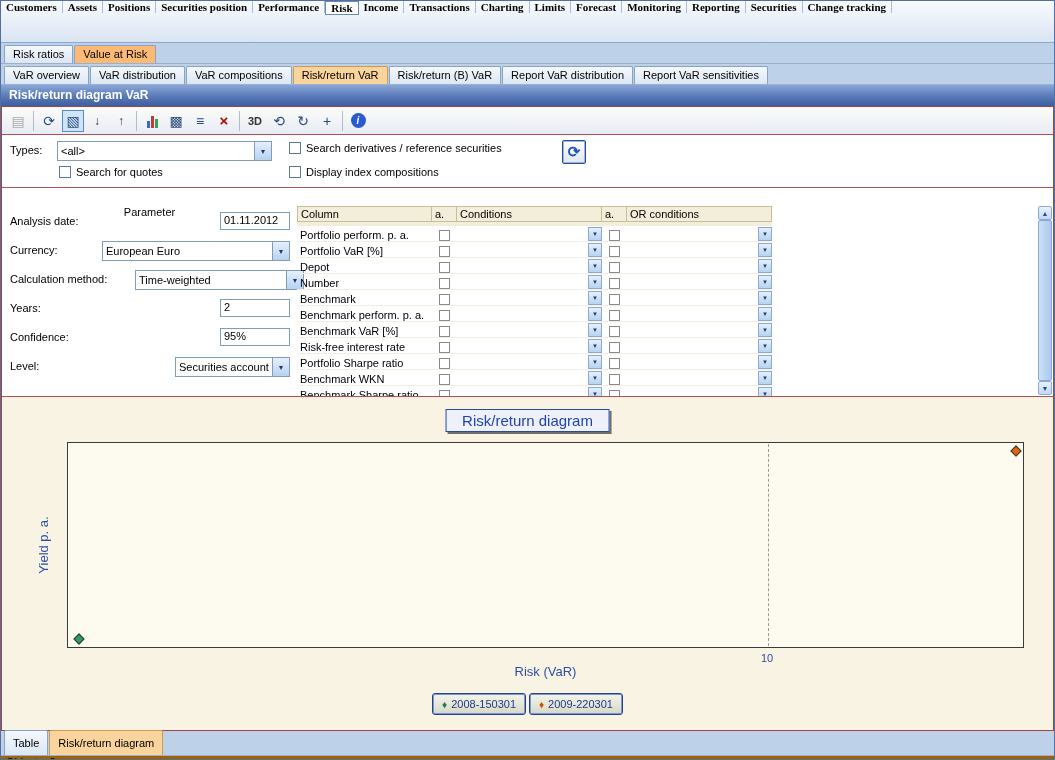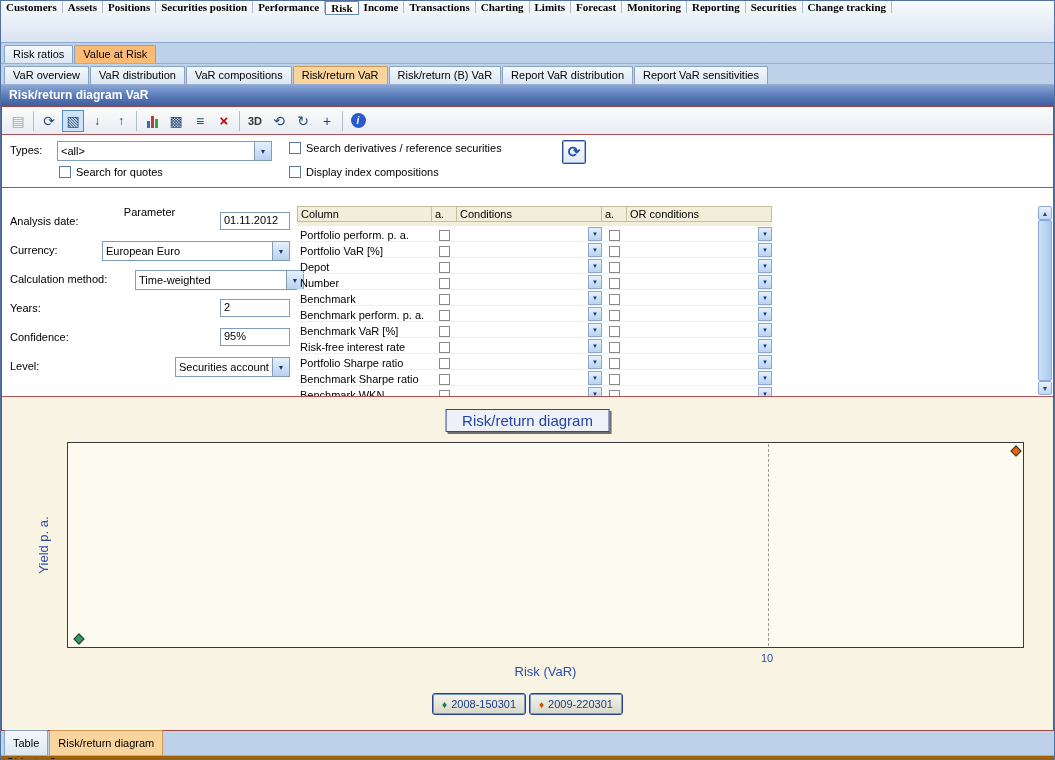--- a/index.html
+++ b/index.html
@@ -388,38 +388,38 @@
               </span>
             <span class="fa">
                 <span class="fcbox"></span>
               </span>
             <span class="fdrop">
                 <span class="dfield"></span>
                 <span class="dbtn">▼</span>
               </span>
           </div>
           <div class="frow">
+            <span class="fname">Benchmark WKN</span>
+            <span class="fa">
+                <span class="fcbox"></span>
+              </span>
+            <span class="fdrop">
+                <span class="dfield"></span>
+                <span class="dbtn">▼</span>
+              </span>
+            <span class="fa">
+                <span class="fcbox"></span>
+              </span>
+            <span class="fdrop">
+                <span class="dfield"></span>
+                <span class="dbtn">▼</span>
+              </span>
+          </div>
+          <div class="frow">
             <span class="fname">Benchmark Sharpe ratio</span>
-            <span class="fa">
-                <span class="fcbox"></span>
-              </span>
-            <span class="fdrop">
-                <span class="dfield"></span>
-                <span class="dbtn">▼</span>
-              </span>
-            <span class="fa">
-                <span class="fcbox"></span>
-              </span>
-            <span class="fdrop">
-                <span class="dfield"></span>
-                <span class="dbtn">▼</span>
-              </span>
-          </div>
-          <div class="frow">
-            <span class="fname">Benchmark WKN</span>
             <span class="fa">
                 <span class="fcbox"></span>
               </span>
             <span class="fdrop">
                 <span class="dfield"></span>
                 <span class="dbtn">▼</span>
               </span>
             <span class="fa">
                 <span class="fcbox"></span>
               </span>

